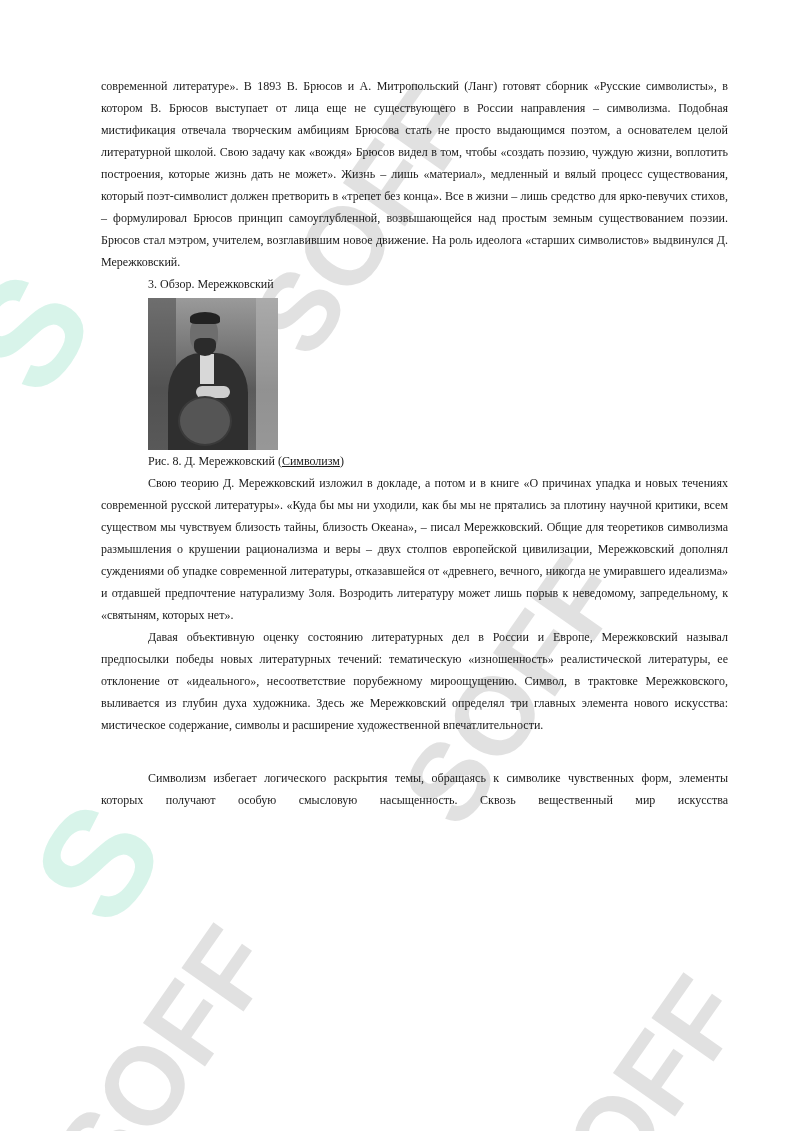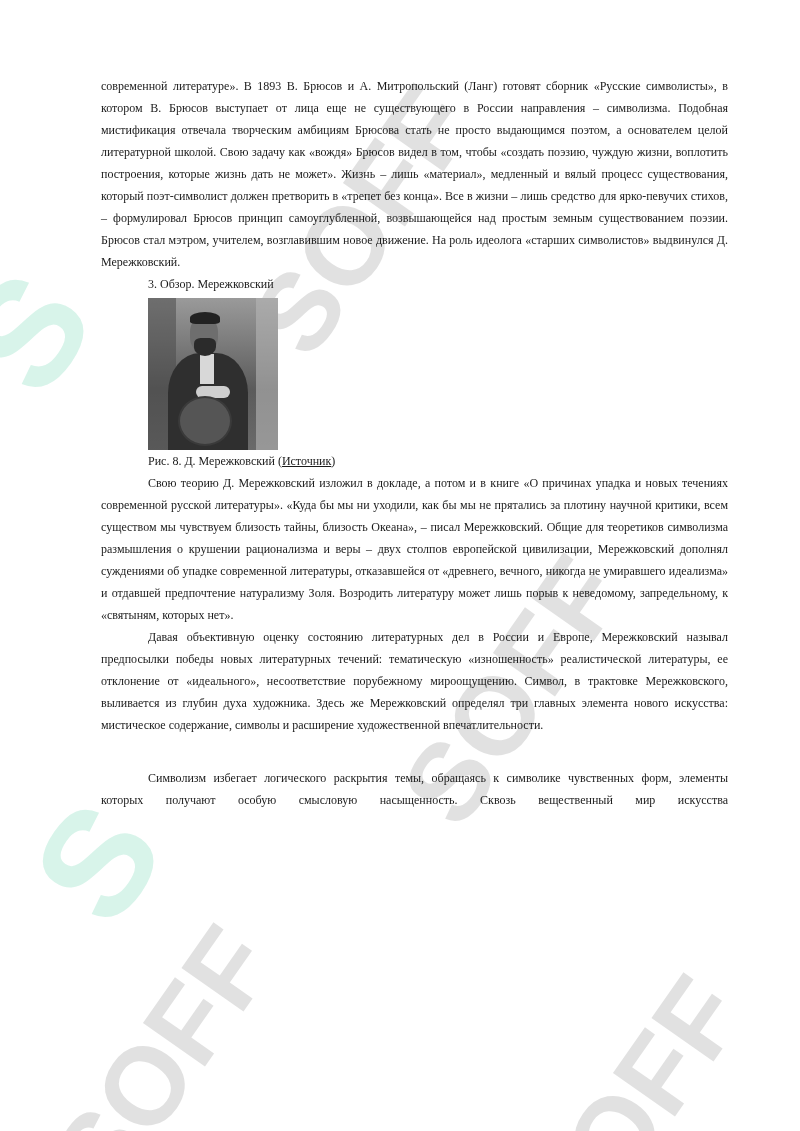--- a/index.html
+++ b/index.html
@@ -79,18 +79,18 @@
     <div class="bg-right"></div>
     <div class="body"></div>
     <div class="shirt"></div>
     <div class="head"></div>
     <div class="hair"></div>
     <div class="beard"></div>
     <div class="hand"></div>
     <div class="hat"></div>
   </div>
 
-  <p class="caption"><span>Рис. 8. Д. Мережковский (</span><a>Источник</a><span>)</span></p>
+  <p class="caption"><span>Рис. 8. Д. Мережковский (</span><a>Символизм</a><span>)</span></p>
 
   <p class="indent">Свою теорию Д. Мережковский изложил в докладе, а потом и в книге «О причинах упадка и новых течениях современной русской литературы». «Куда бы мы ни уходили, как бы мы не прятались за плотину научной критики, всем существом мы чувствуем близость тайны, близость Океана», – писал Мережковский. Общие для теоретиков символизма размышления о крушении рационализма и веры – двух столпов европейской цивилизации, Мережковский дополнял суждениями об упадке современной литературы, отказавшейся от «древнего, вечного, никогда не умиравшего идеализма» и отдавшей предпочтение натурализму Золя. Возродить литературу может лишь порыв к неведомому, запредельному, к «святыням, которых нет».</p>
   <p class="indent">Давая объективную оценку состоянию литературных дел в России и Европе, Мережковский называл предпосылки победы новых литературных течений: тематическую «изношенность» реалистической литературы, ее отклонение от «идеального», несоответствие порубежному мироощущению. Символ, в трактовке Мережковского, выливается из глубин духа художника. Здесь же Мережковский определял три главных элемента нового искусства: мистическое содержание, символы и расширение художественной впечатлительности.</p>
   <p class="indent" style="text-align-last: justify; margin-top: 31px;">Символизм избегает логического раскрытия темы, обращаясь к символике чувственных форм, элементы которых получают особую смысловую насыщенность. Сквозь вещественный мир искусства</p>
 </div>
 
 </body></html>

